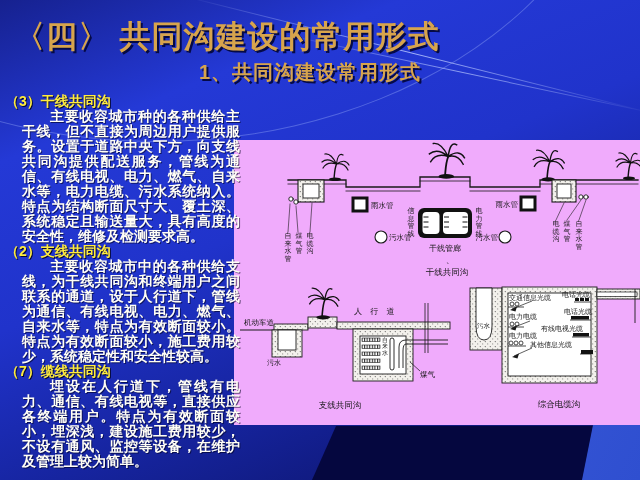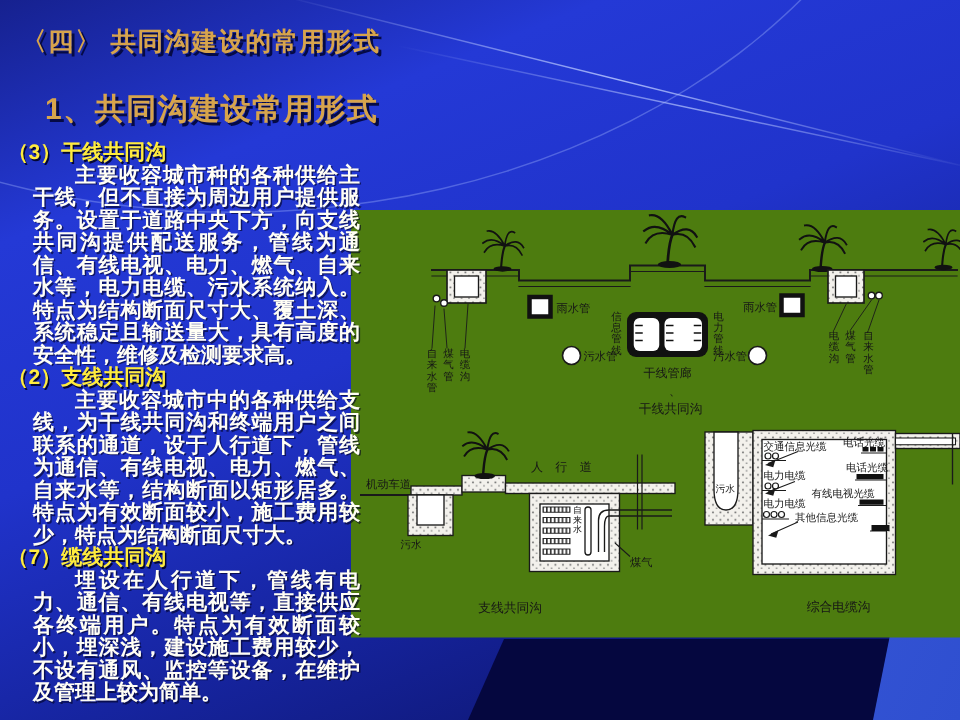--- a/index.html
+++ b/index.html
@@ -19,41 +19,41 @@
     background:linear-gradient(90deg,rgba(160,180,255,0),rgba(185,200,255,.85),rgba(160,180,255,0));
     transform:rotate(14deg);transform-origin:left top;}
   .swoosh2{left:265px;top:30px;width:400px;height:1px;
     background:linear-gradient(90deg,rgba(160,180,255,0),rgba(185,200,255,.7),rgba(160,180,255,0));
     transform:rotate(12deg);transform-origin:left top;}
   .arc{left:-320px;top:-580px;width:950px;height:720px;border:1px solid rgba(170,190,255,.35);
     border-radius:50%;}
 
   .title{
     position:absolute;z-index:2;left:14px;top:16px;width:600px;
-    color:#d7a44c;font-size:17px;font-weight:700;letter-spacing:1px;
+    color:#d7a44c;font-size:31px;font-weight:700;letter-spacing:1px;
     text-shadow:2px 2px 0 #050a46;white-space:nowrap;
   }
   .subtitle{
     position:absolute;z-index:2;left:30px;top:59px;width:560px;
     color:#d7a44c;font-size:20px;font-weight:700;letter-spacing:1px;
-    text-shadow:2px 2px 0 #050a46;white-space:nowrap;
+    text-shadow:2px 2px 0 #050a46;white-space:nowrap;text-align:center;
   }
   .text-col{position:absolute;z-index:2;left:2px;top:94px;width:240px;}
   .sec-h{
     color:#ffec3d;font-size:14px;font-weight:700;line-height:15px;
     padding-left:3px;text-shadow:1px 1px 0 rgba(0,0,25,.85);white-space:nowrap;
   }
   .sec-b{
     color:#fffef5;font-size:14px;font-weight:700;line-height:15px;
     width:218px;margin-left:20px;text-indent:28px;text-align:justify;
     text-shadow:1px 1px 0 rgba(0,0,30,.6);
   }
   .figure-panel{
     position:absolute;z-index:1;left:234px;top:140px;width:406px;height:285px;
-    background:#4d7c0f;
+    background:#f0abfc;
   }
   .figure-panel svg{display:block;}
   .dia-text{fill:#161616;font-family:"Liberation Sans",sans-serif;}
 </style>
 </head>
 <body>
 
 <div class="bg-shape poly-dark"></div>
 <div class="bg-shape poly-light"></div>
 <div class="bg-shape swoosh1"></div>
@@ -63,21 +63,21 @@
 <div class="title">〈四〉 共同沟建设的常用形式</div>
 <div class="subtitle">1、共同沟建设常用形式</div>
 
 <div class="text-col">
   <div>
     <div class="sec-h">（3）干线共同沟</div>
     <div class="sec-b">主要收容城市种的各种供给主干线，但不直接为周边用户提供服务。设置于道路中央下方，向支线共同沟提供配送服务，管线为通信、有线电视、电力、燃气、自来水等，电力电缆、污水系统纳入。特点为结构断面尺寸大、覆土深、系统稳定且输送量大，具有高度的安全性，维修及检测要求高。</div>
   </div>
   <div>
     <div class="sec-h">（2）支线共同沟</div>
-    <div class="sec-b">主要收容城市中的各种供给支线，为干线共同沟和终端用户之间联系的通道，设于人行道下，管线为通信、有线电视、电力、燃气、自来水等，结构断面以矩形居多。特点为有效断面较小，施工费用较少，特点为结构断面尺寸大。</div>
+    <div class="sec-b">主要收容城市中的各种供给支线，为干线共同沟和终端用户之间联系的通道，设于人行道下，管线为通信、有线电视、电力、燃气、自来水等，特点为有效断面较小。特点为有效断面较小，施工费用较少，系统稳定性和安全性较高。</div>
   </div>
   <div>
     <div class="sec-h">（7）缆线共同沟</div>
     <div class="sec-b">埋设在人行道下，管线有电力、通信、有线电视等，直接供应各终端用户。特点为有效断面较小，埋深浅，建设施工费用较少，不设有通风、监控等设备，在维护及管理上较为简单。</div>
   </div>
 </div>
 
 <div class="figure-panel">
 <svg width="406" height="285" viewBox="0 0 406 285" xmlns="http://www.w3.org/2000/svg">
   <defs>

